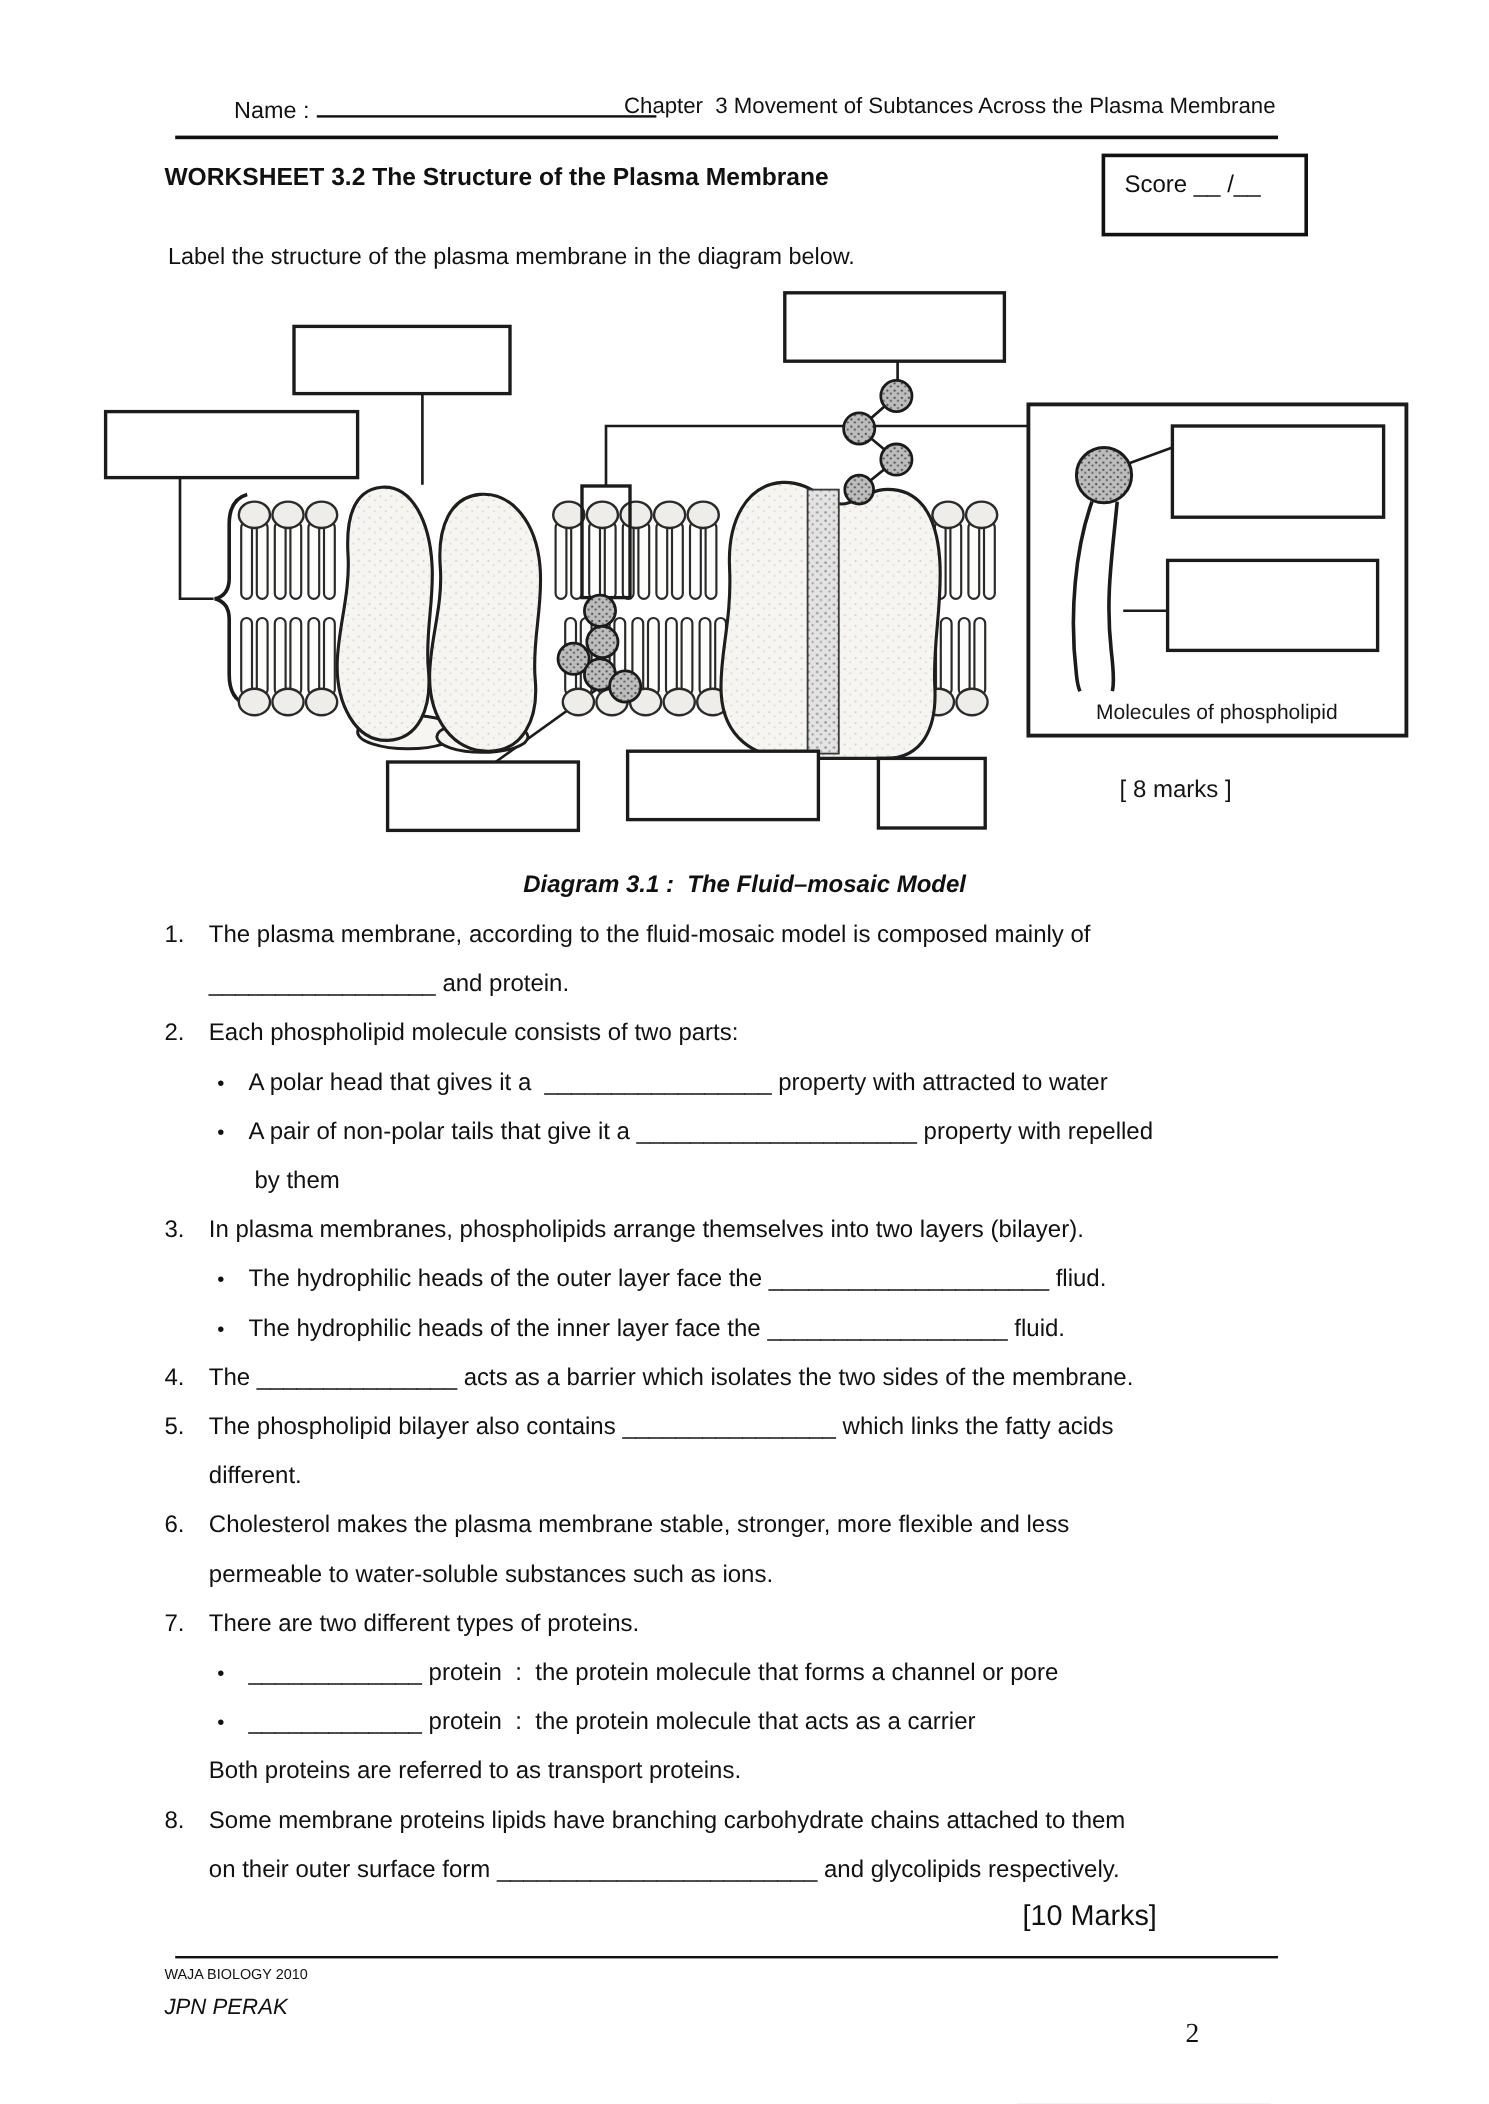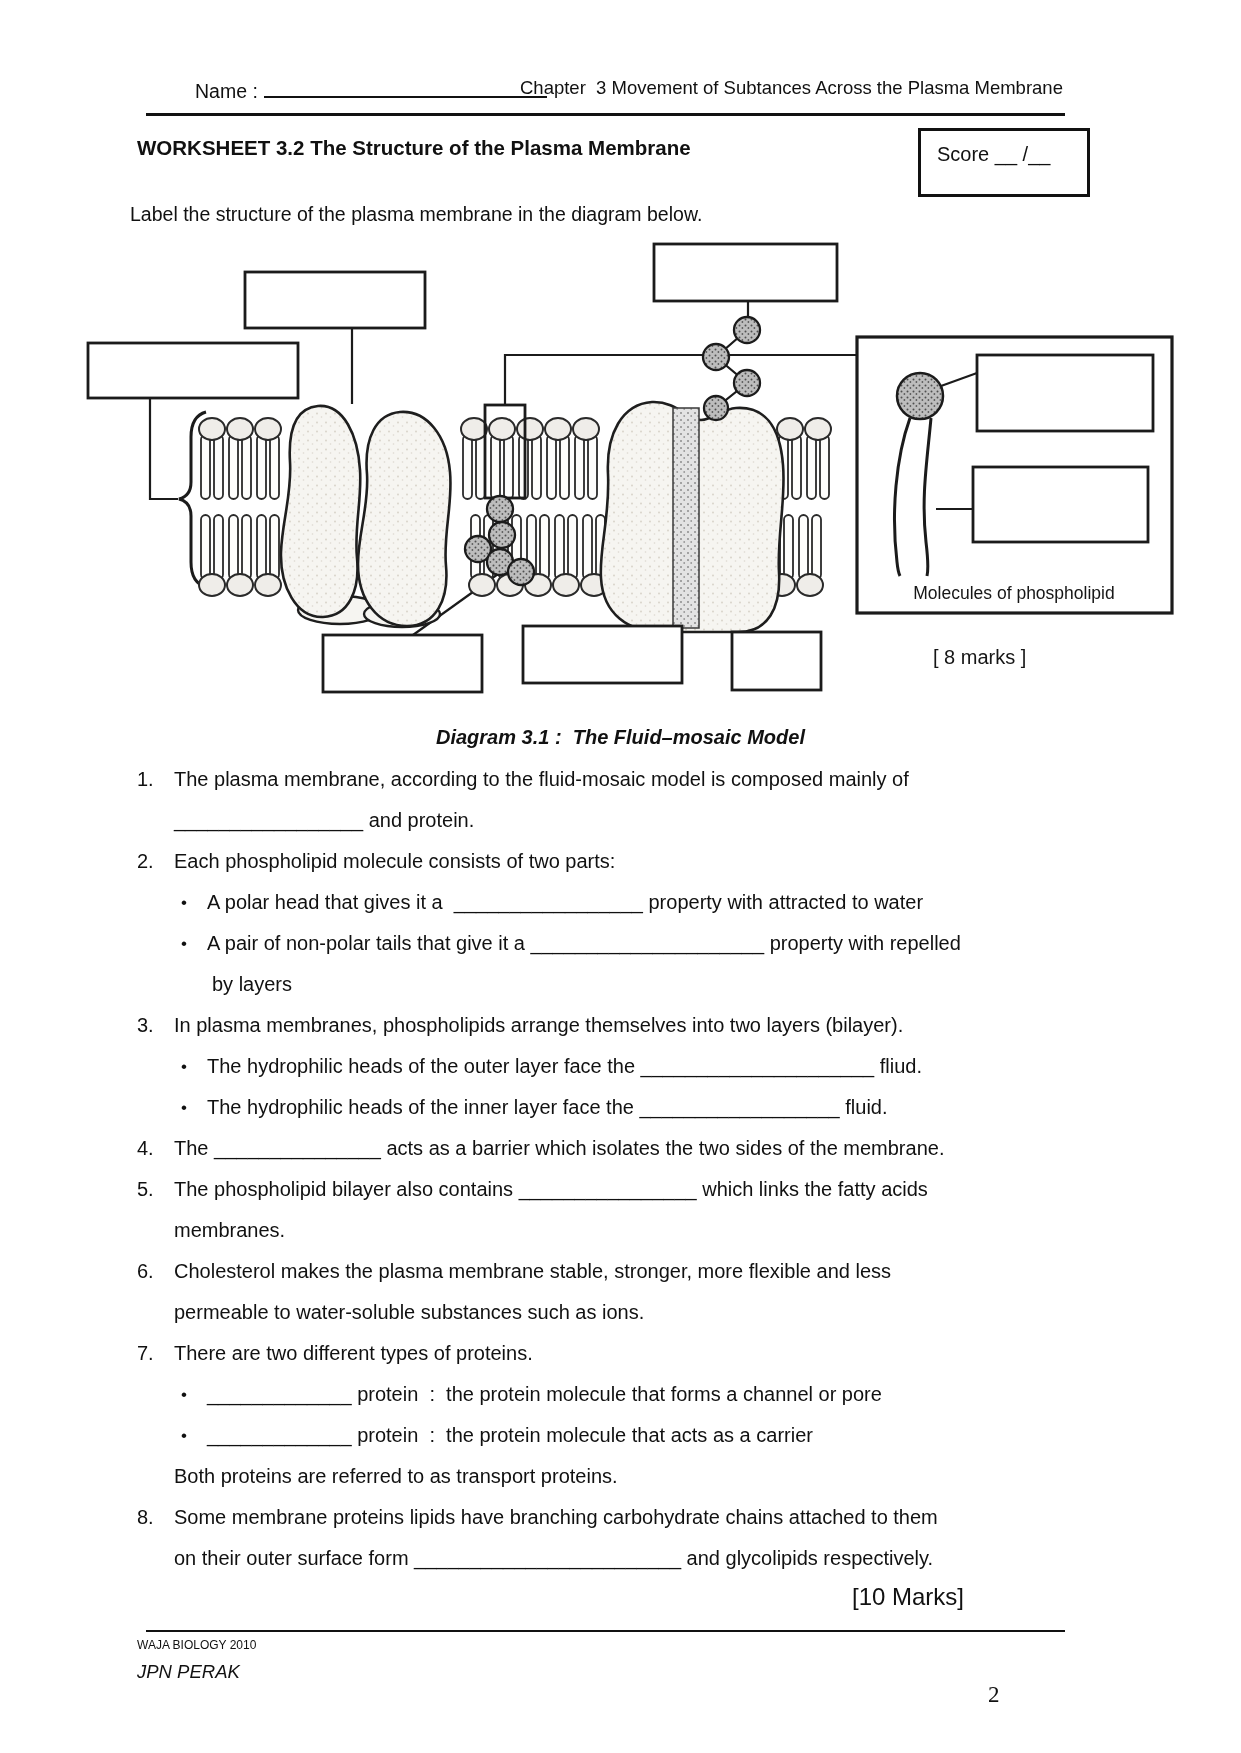--- a/index.html
+++ b/index.html
@@ -9,21 +9,21 @@
     margin:0 auto;
   }
   .abs{position:absolute;}
   .name-row{left:152px;top:77px;font-size:19.5px;margin-left:43px;}
   .name-blank{display:inline-block;width:283px;height:19px;border-bottom:2px solid #111;margin-left:6px;}
   .chapter{left:520px;top:77px;font-size:18.5px;white-space:pre;}
   .rule{left:146px;top:113px;width:919px;height:2.5px;background:#111;}
   .ws-title{left:137px;top:136px;font-size:20.5px;font-weight:bold;}
   .score-box{left:918px;top:128px;width:166px;height:63px;border:3px solid #111;}
   .score-label{padding:12px 0 0 16px;font-size:20px;white-space:pre;}
-  .instruction{left:130px;top:203px;font-size:19.5px;}
+  .instruction{left:140px;top:203px;font-size:19.5px;}
   .diagram-svg{left:0;top:222px;}
   .diagram-caption{left:0;top:726px;width:1241px;text-align:center;font-size:20px;font-weight:bold;white-space:pre;font-style:italic;}
   .qlist{left:137px;top:768px;width:1000px;}
   .qrow{position:relative;height:41px;font-size:20px;}
   .qmark{position:absolute;left:0;top:0;}
   .qtext{position:absolute;left:37px;top:0;white-space:pre;}
   .r-bullet .qmark{left:44px;font-size:17px;top:2px;}
   .r-bullet .qtext{left:70px;}
   .r-contb .qtext{left:75px;}
   .total-marks{left:852px;top:1583px;font-size:24px;}
@@ -179,21 +179,21 @@
     <div class="qrow r-bullet">
         <span class="qmark">•</span>
         <span class="qtext">A polar head that gives it a  _________________ property with attracted to water</span>
       </div>
     <div class="qrow r-bullet">
         <span class="qmark">•</span>
         <span class="qtext">A pair of non-polar tails that give it a _____________________ property with repelled</span>
       </div>
     <div class="qrow r-contb">
         <span class="qmark"></span>
-        <span class="qtext">by layers</span>
+        <span class="qtext">by them</span>
       </div>
     <div class="qrow r-num">
         <span class="qmark">3.</span>
         <span class="qtext">In plasma membranes, phospholipids arrange themselves into two layers (bilayer).</span>
       </div>
     <div class="qrow r-bullet">
         <span class="qmark">•</span>
         <span class="qtext">The hydrophilic heads of the outer layer face the _____________________ fliud.</span>
       </div>
     <div class="qrow r-bullet">
@@ -203,21 +203,21 @@
     <div class="qrow r-num">
         <span class="qmark">4.</span>
         <span class="qtext">The _______________ acts as a barrier which isolates the two sides of the membrane.</span>
       </div>
     <div class="qrow r-num">
         <span class="qmark">5.</span>
         <span class="qtext">The phospholipid bilayer also contains ________________ which links the fatty acids</span>
       </div>
     <div class="qrow r-cont">
         <span class="qmark"></span>
-        <span class="qtext">membranes.</span>
+        <span class="qtext">different.</span>
       </div>
     <div class="qrow r-num">
         <span class="qmark">6.</span>
         <span class="qtext">Cholesterol makes the plasma membrane stable, stronger, more flexible and less</span>
       </div>
     <div class="qrow r-cont">
         <span class="qmark"></span>
         <span class="qtext">permeable to water-soluble substances such as ions.</span>
       </div>
     <div class="qrow r-num">

